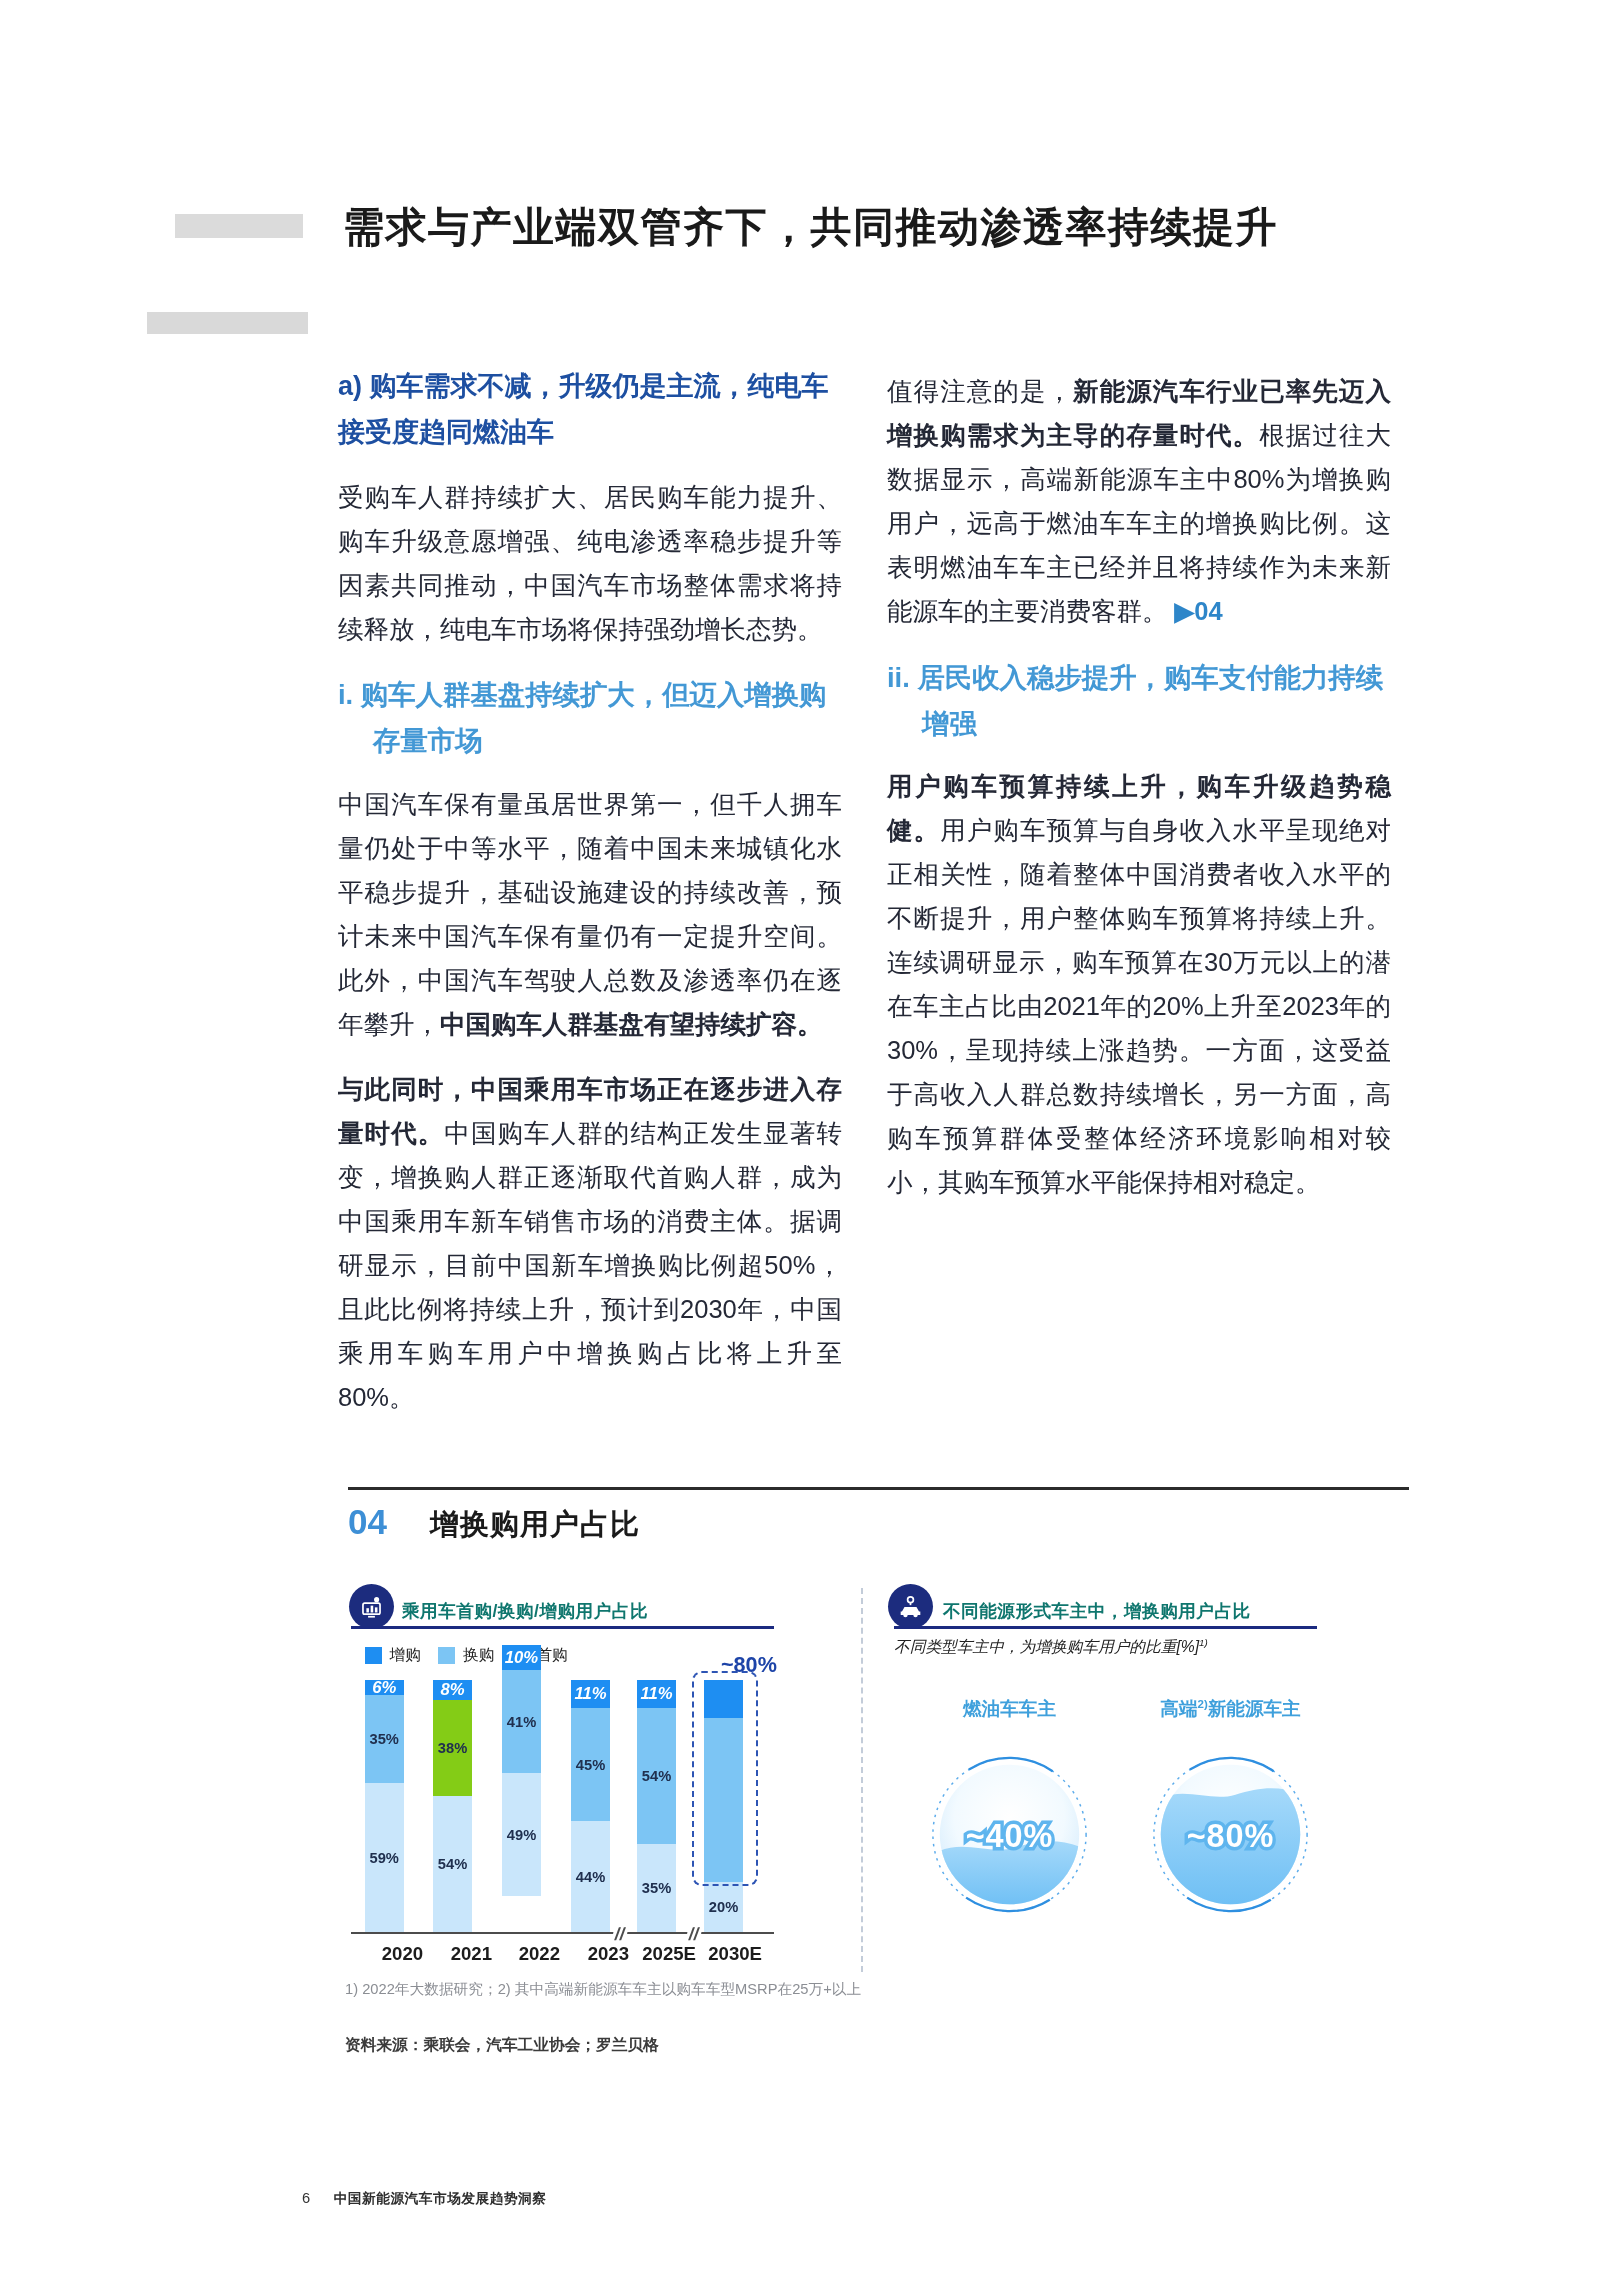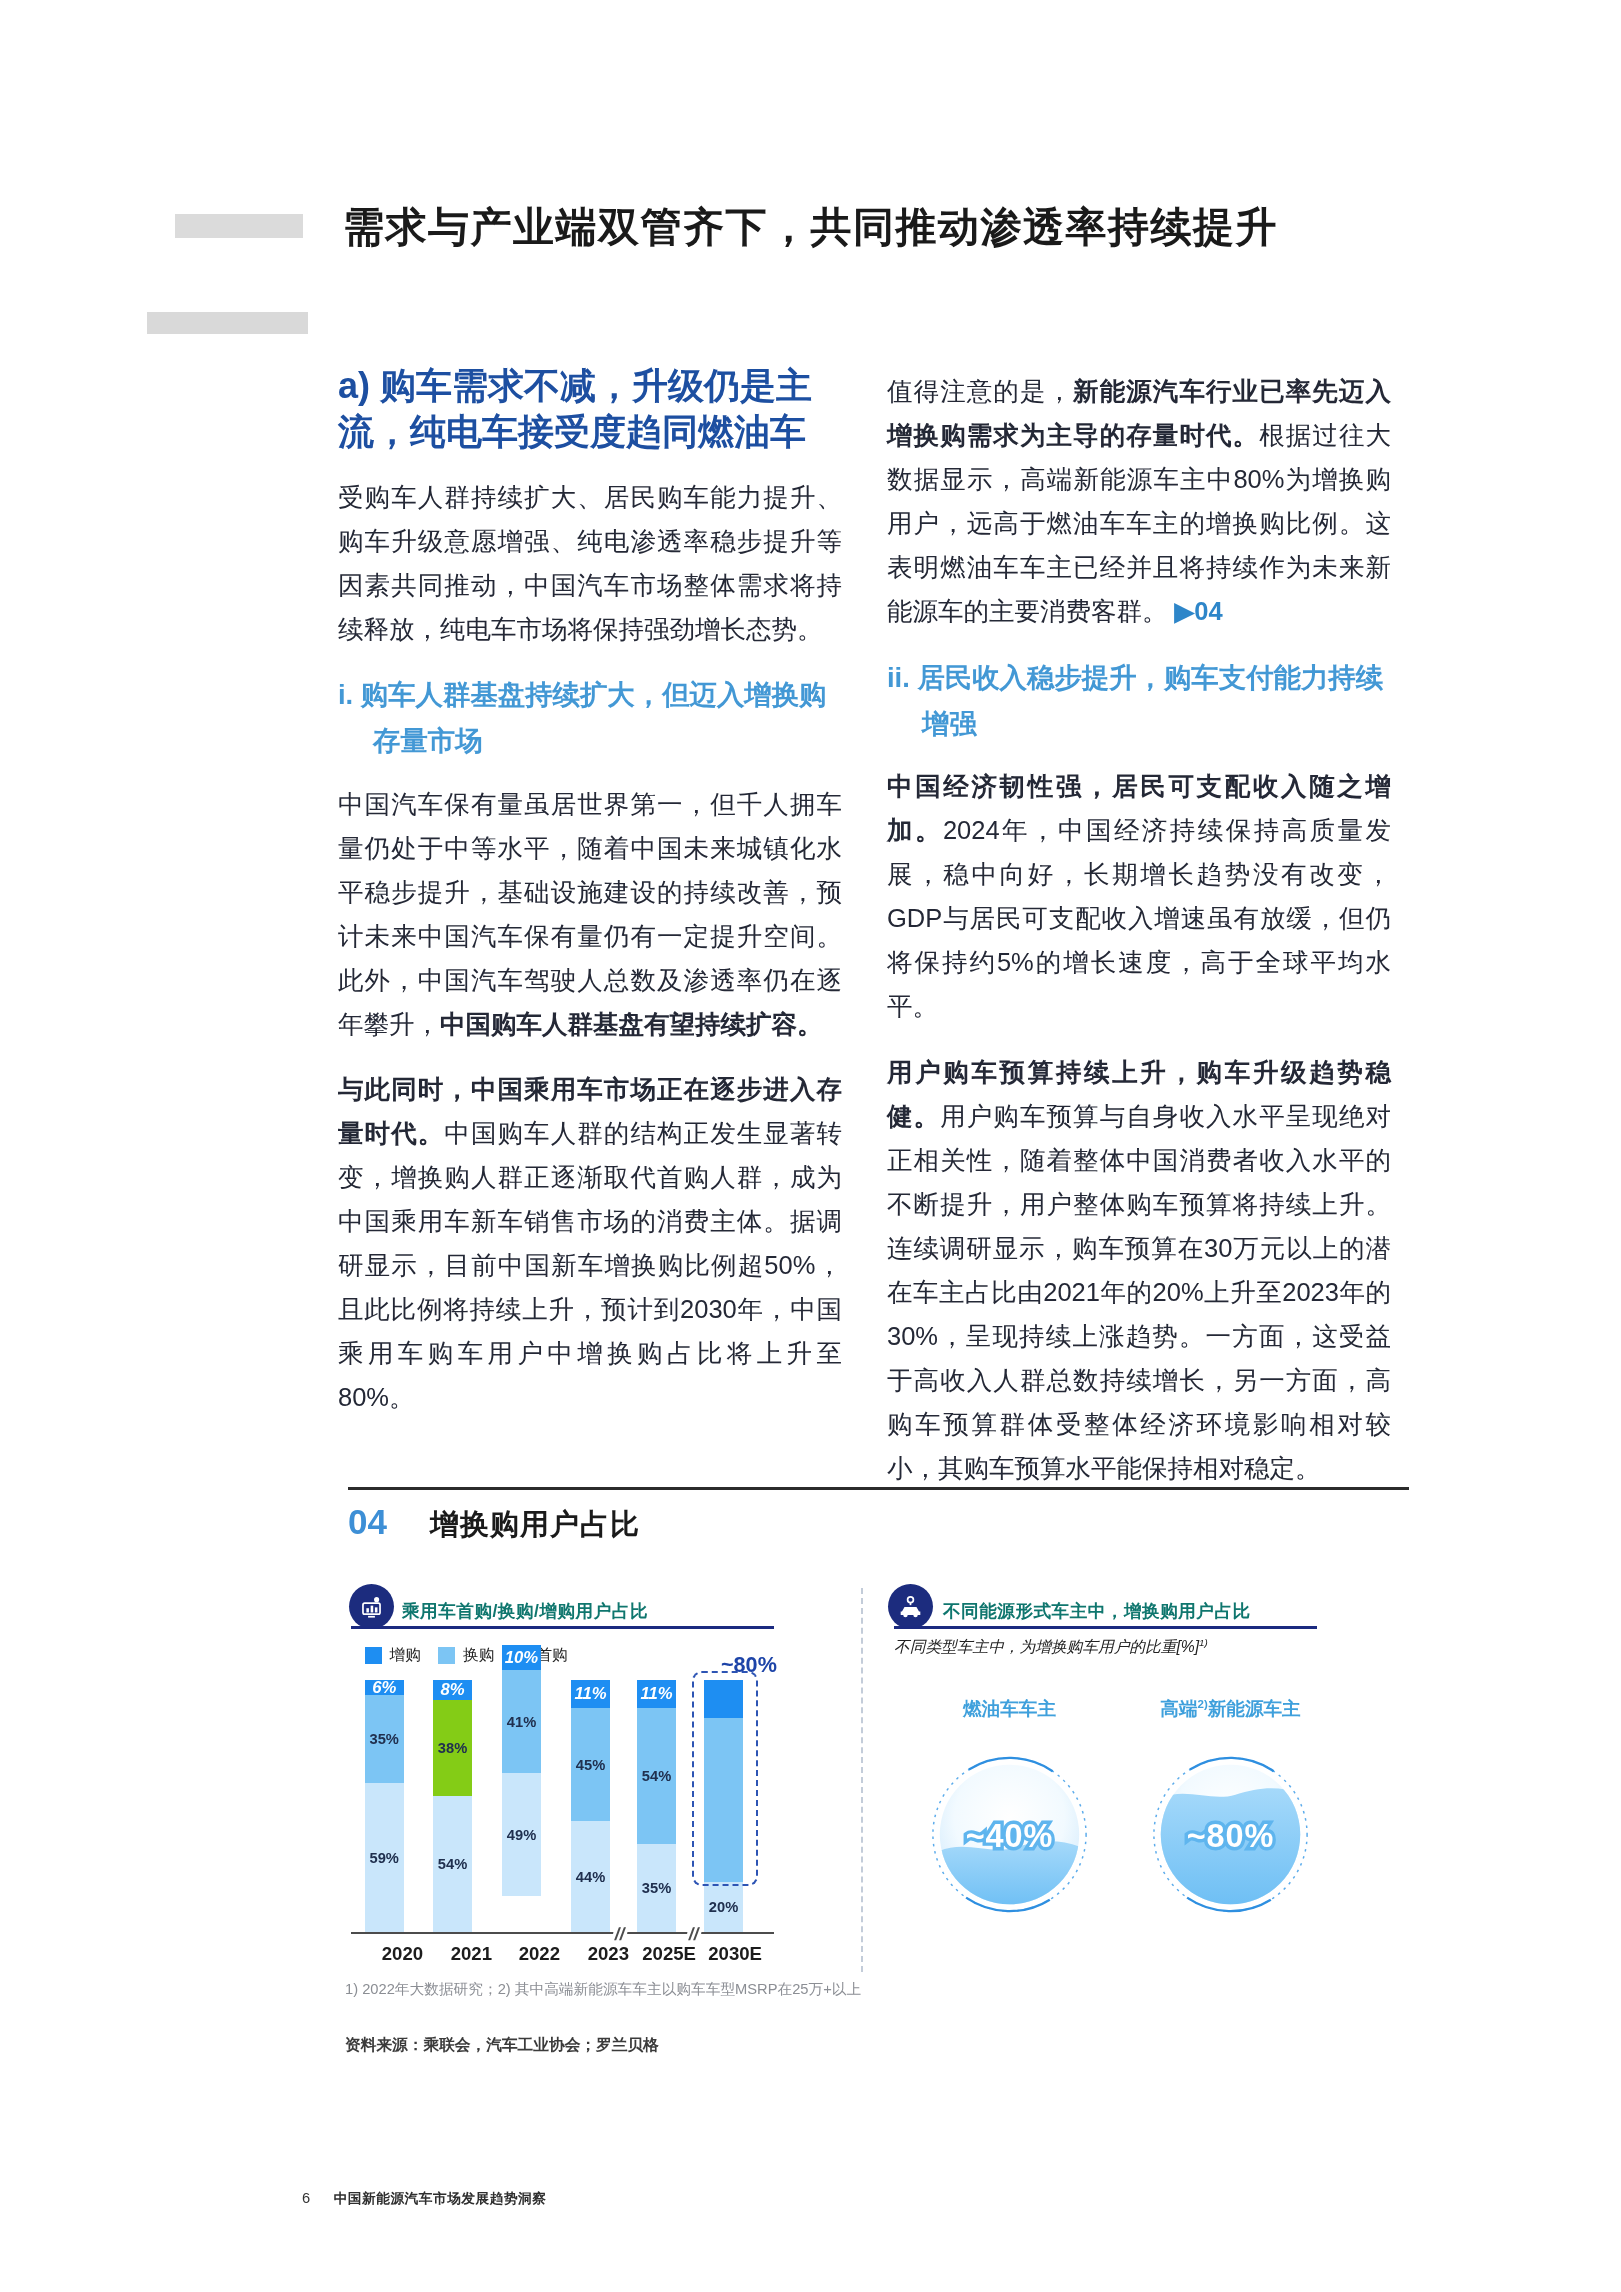--- a/index.html
+++ b/index.html
@@ -9,21 +9,21 @@
   .deco-bar { position:absolute; background:#dbdbdb; }
   .page-title { position:absolute; left:343px; top:200px; font-size:41px; font-weight:800; letter-spacing:1.5px; color:#1a1a1a; white-space:nowrap; }
 
   .col { position:absolute; width:504px; font-size:25.5px; line-height:44px; text-align:justify; color:#242836; }
   .col-left { left:338px; top:363px; }
   .col-right { left:887px; top:369px; }
   .col p { margin-bottom:21.6px; }
   .b { font-weight:700; }
   .ref { color:#2e86c9; font-weight:700; }
   sup { font-size:0.62em; vertical-align:super; }
-  .h-a { font-size:36px; line-height:46px; font-weight:800; color:#1d4fa1; margin-bottom:19.6px; text-align:left; }
+  .h-a { font-size:27px; line-height:46px; font-weight:800; color:#1d4fa1; margin-bottom:19.6px; text-align:left; }
   .h-num { font-size:27.4px; line-height:46px; font-weight:800; color:#4398d5; margin:5.9px 0 17.6px; padding-left:35px; text-indent:-35px; text-align:left; }
 
   .rule { position:absolute; left:348px; top:1487px; width:1061px; height:2.9px; background:#2b2b2b; }
   .section-head { position:absolute; left:348px; top:1502px; display:flex; align-items:baseline; gap:43px; }
   .section-num { font-size:35px; font-weight:700; color:#3d8fd6; }
   .section-title { font-size:29px; font-weight:800; color:#1a1a1a; letter-spacing:1px; }
 
   .icon-circle { position:absolute; width:45px; height:45px; border-radius:50%; background:#1c2c7e; display:flex; align-items:center; justify-content:center; }
   .panel-title { position:absolute; font-size:17.6px; font-weight:700; color:#0f766e; white-space:nowrap; letter-spacing:0.5px; }
   .panel-underline { position:absolute; height:2.9px; background:#1b2a80; }
@@ -68,21 +68,20 @@
   <h2 class="h-a">a) 购车需求不减，升级仍是主流，纯电车接受度趋同燃油车</h2>
   <p><span>受购车人群持续扩大、居民购车能力提升、购车升级意愿增强、纯电渗透率稳步提升等因素共同推动，中国汽车市场整体需求将持续释放，纯电车市场将保持强劲增长态势。</span></p>
   <h3 class="h-num">i. 购车人群基盘持续扩大，但迈入增换购存量市场</h3>
   <p><span>中国汽车保有量虽居世界第一，但千人拥车量仍处于中等水平，随着中国未来城镇化水平稳步提升，基础设施建设的持续改善，预计未来中国汽车保有量仍有一定提升空间。此外，中国汽车驾驶人总数及渗透率仍在逐年攀升，</span><span class="b">中国购车人群基盘有望持续扩容。</span></p>
   <p><span class="b">与此同时，中国乘用车市场正在逐步进入存量时代。</span><span>中国购车人群的结构正发生显著转变，增换购人群正逐渐取代首购人群，成为中国乘用车新车销售市场的消费主体。据调研显示，目前中国新车增换购比例超50%，且此比例将持续上升，预计到2030年，中国乘用车购车用户中增换购占比将上升至80%。</span></p>
 </div>
 
 <div class="col col-right">
   <p><span>值得注意的是，</span><span class="b">新能源汽车行业已率先迈入增换购需求为主导的存量时代。</span><span>根据过往大数据显示，高端新能源车主中80%为增换购用户，远高于燃油车车主的增换购比例。这表明燃油车车主已经并且将持续作为未来新能源车的主要消费客群。</span><span class="ref">  ▶04</span></p>
   <h3 class="h-num">ii. 居民收入稳步提升，购车支付能力持续增强</h3>
-  <p><span class="b">中国经济韧性强，居民可支配收入随之增加。</span><span>2024年，中国经济持续保持高质量发展，稳中向好，长期增长趋势没有改变，GDP与居民可支配收入增速虽有放缓，但仍将保持约5%的增长速度，高于全球平均水平。</span></p>
   <p><span class="b">用户购车预算持续上升，购车升级趋势稳健。</span><span>用户购车预算与自身收入水平呈现绝对正相关性，随着整体中国消费者收入水平的不断提升，用户整体购车预算将持续上升。连续调研显示，购车预算在30万元以上的潜在车主占比由2021年的20%上升至2023年的30%，呈现持续上涨趋势。一方面，这受益于高收入人群总数持续增长，另一方面，高购车预算群体受整体经济环境影响相对较小，其购车预算水平能保持相对稳定。</span></p>
 </div>
 
 <div class="rule"></div>
 <div class="section-head">
   <span class="section-num">04</span>
   <span class="section-title">增换购用户占比</span>
 </div>
 
 <div class="icon-circle" style="left:349px; top:1584px;">

